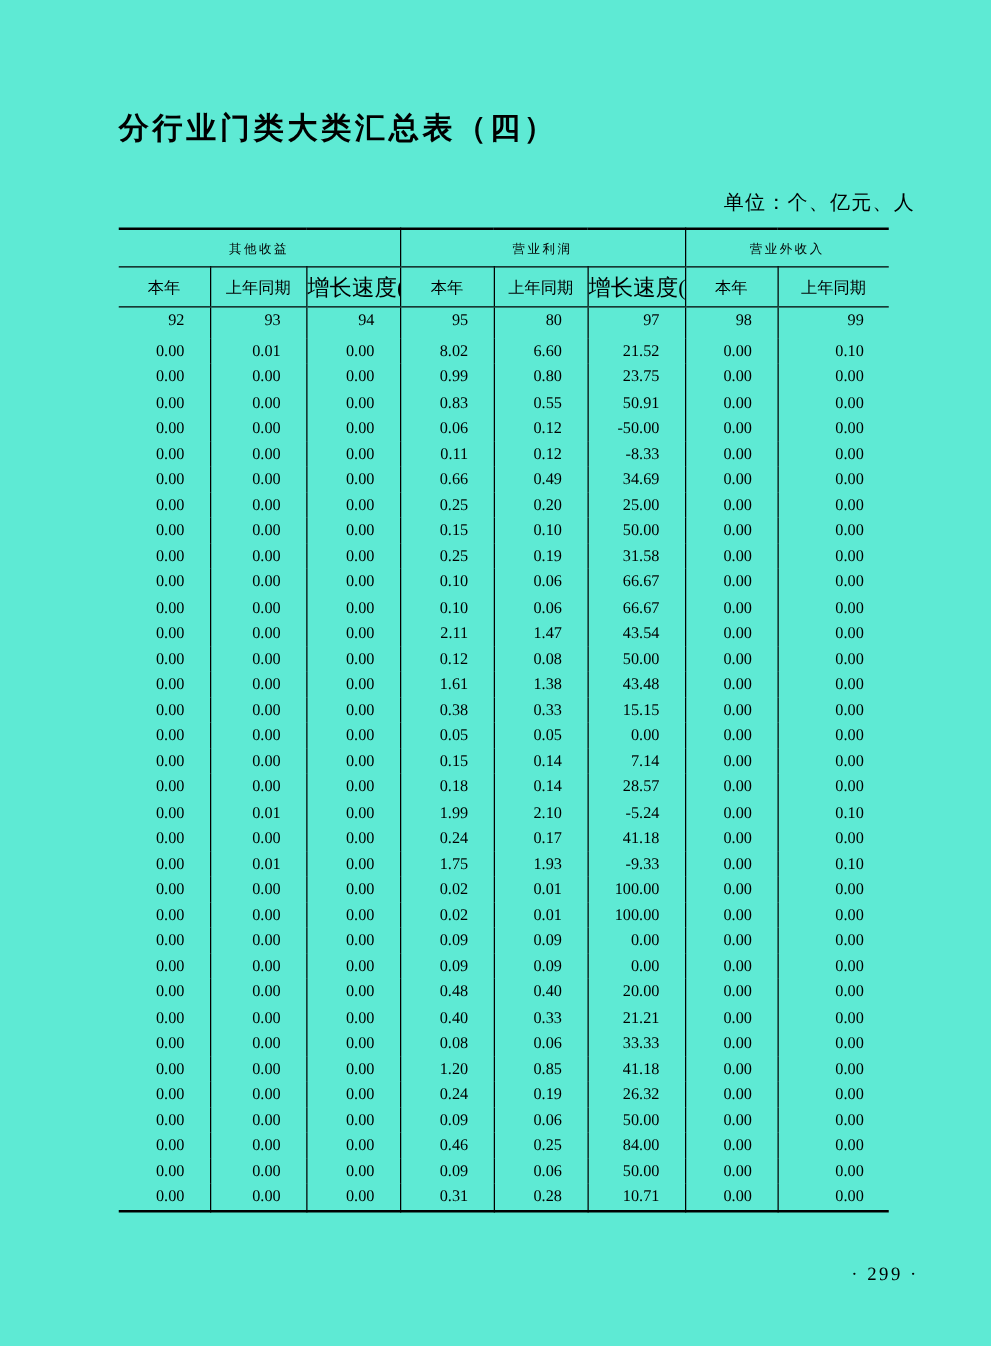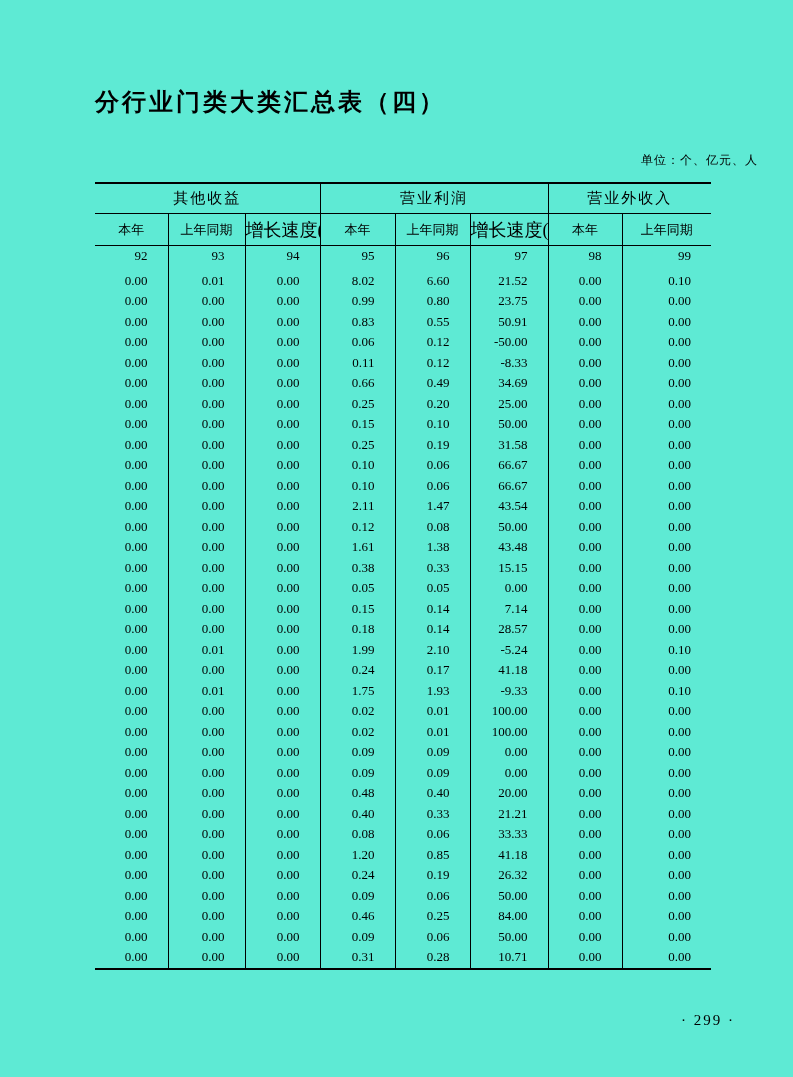--- a/index.html
+++ b/index.html
@@ -22,43 +22,43 @@
     left: 95px;
     top: 86px;
     font-size: 24px;
     font-weight: bold;
     letter-spacing: 3px;
     white-space: nowrap;
   }
   .unit-note {
     position: absolute;
     top: 152px;
-    right: 67px;
-    font-size: 12px;
+    right: 93px;
+    font-size: 16px;
     letter-spacing: 1px;
   }
   table.main {
     position: absolute;
     left: 95px;
     top: 182px;
     width: 616px;
     border-collapse: collapse;
     table-layout: fixed;
     border-top: 2px solid #000;
     border-bottom: 2px solid #000;
   }
   table.main th, table.main td {
     padding: 0;
     font-weight: normal;
     overflow: hidden;
     white-space: nowrap;
   }
   tr.group-row th {
     height: 29px;
-    font-size: 15px;
+    font-size: 10px;
     letter-spacing: 2px;
     border-bottom: 1px solid #000;
     vertical-align: middle;
   }
   tr.sub-row th {
     height: 31px;
     font-size: 13px;
     border-bottom: 1px solid #000;
     vertical-align: middle;
   }
@@ -123,21 +123,21 @@
           <th class="vl ">本年</th>
           <th class="vl ">上年同期</th>
         </tr>
     </thead>
     <tbody class="data">
       <tr class="code-row" id="code-row">
           <td>92</td>
           <td class="vl">93</td>
           <td class="vl">94</td>
           <td class="vl">95</td>
-          <td class="vl">96</td>
+          <td class="vl">80</td>
           <td class="vl">97</td>
           <td class="vl">98</td>
           <td class="vl">99</td>
         </tr>
     </tbody>
     <tbody class="data" id="table-body">
         <tr>
           <td>0.00</td>
           <td class="vl">0.01</td>
           <td class="vl">0.00</td>

